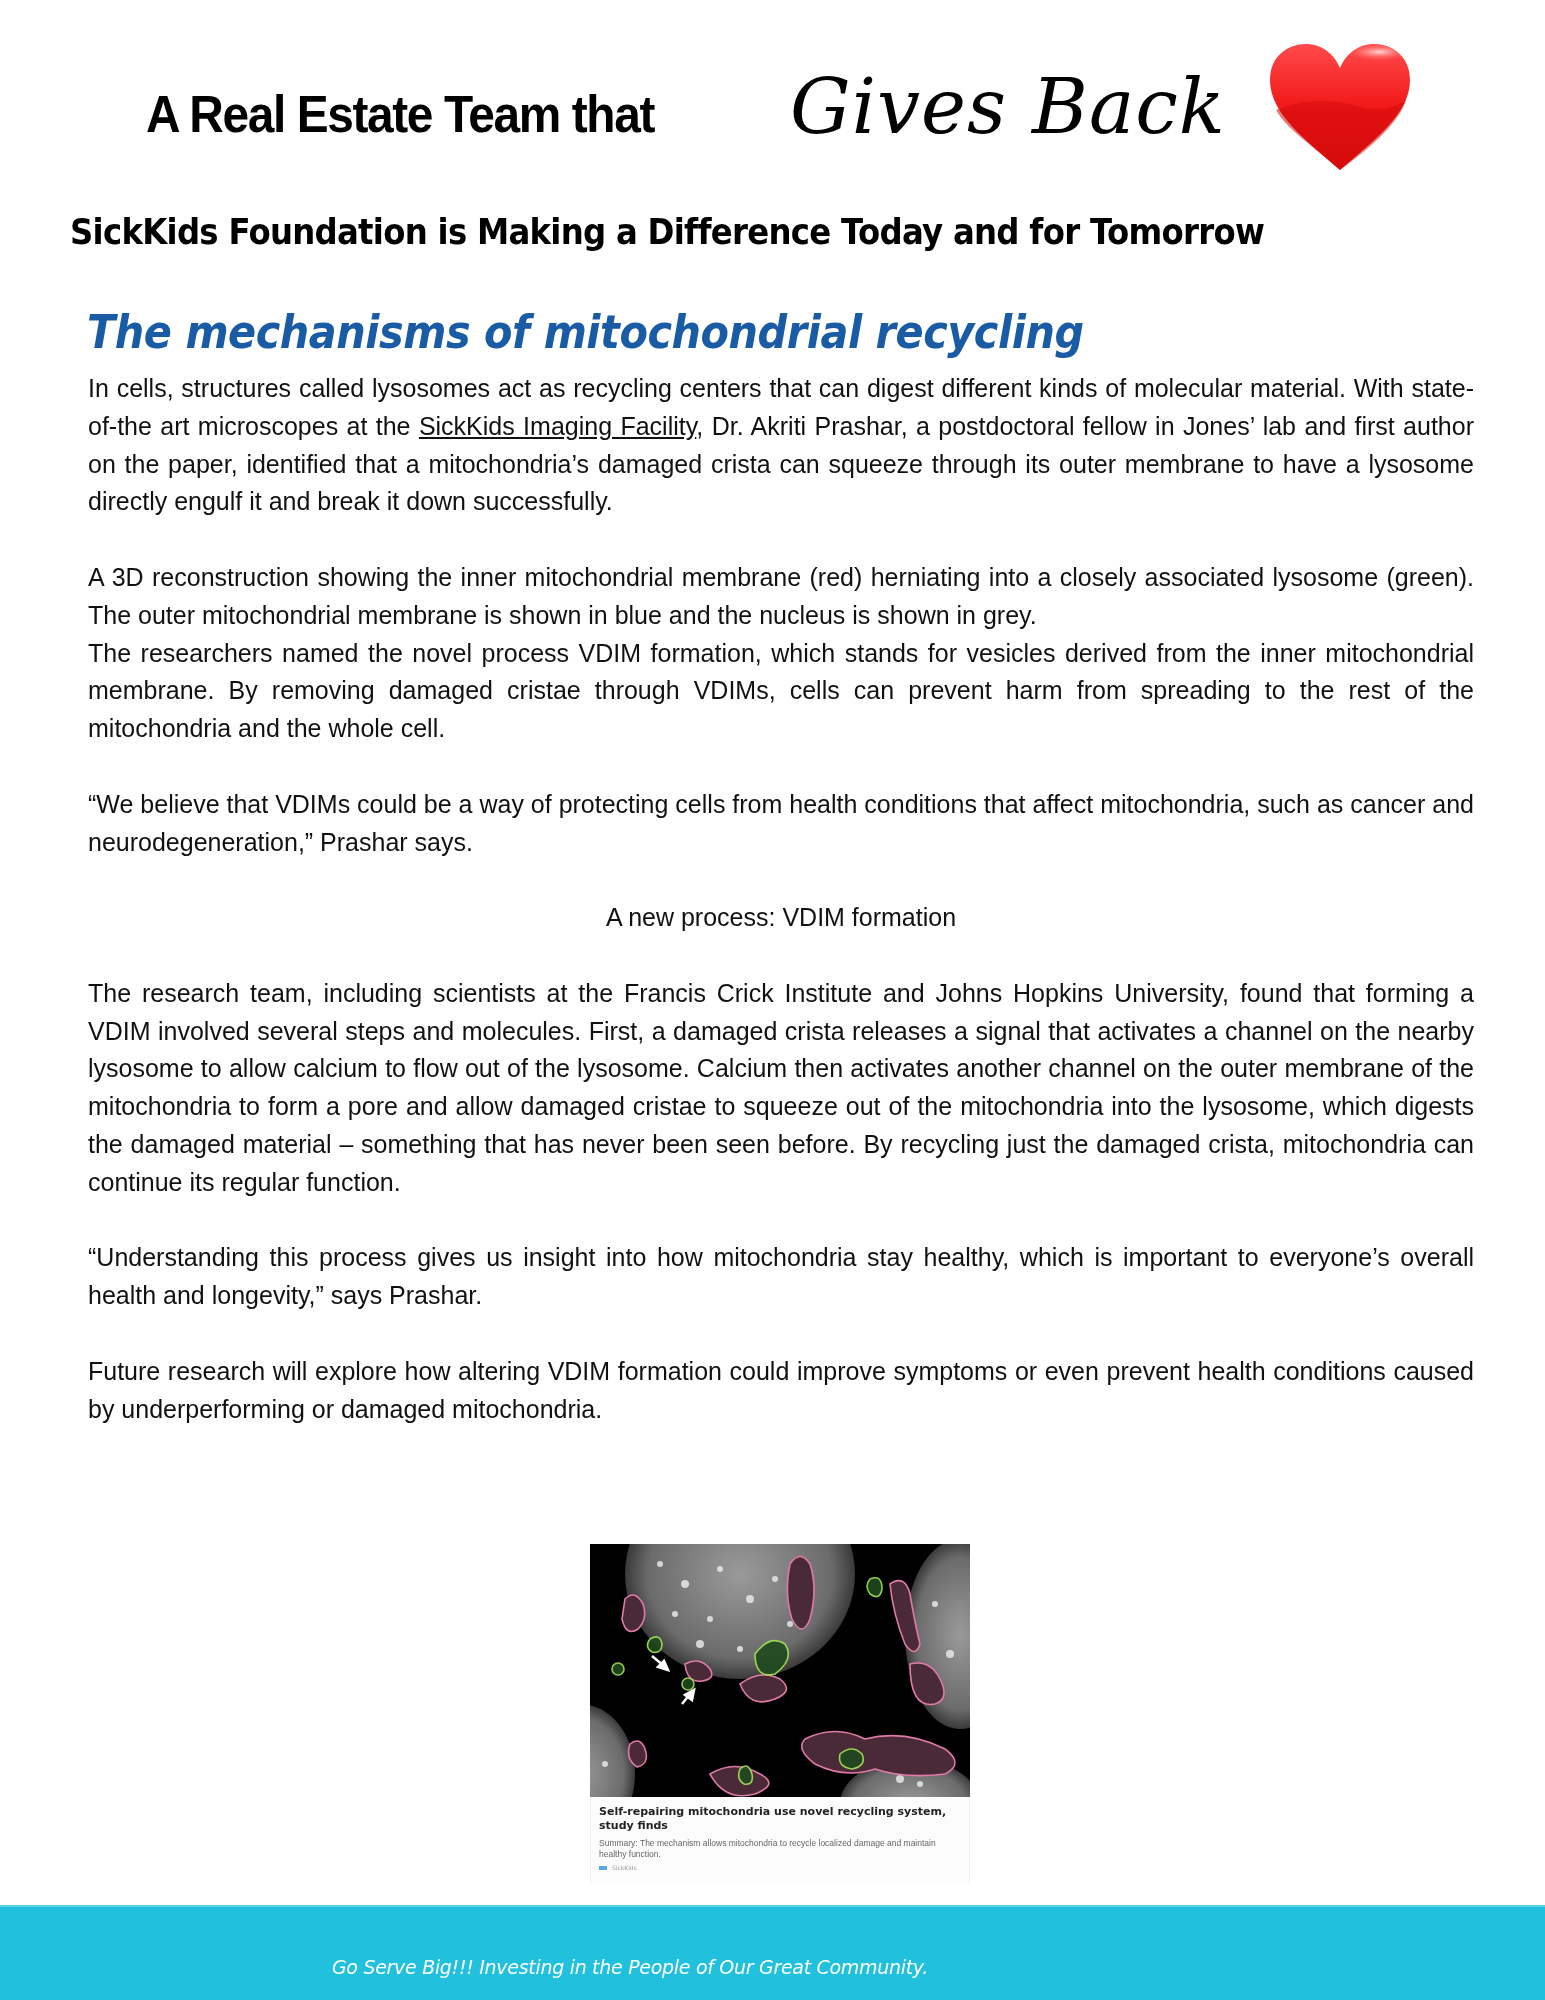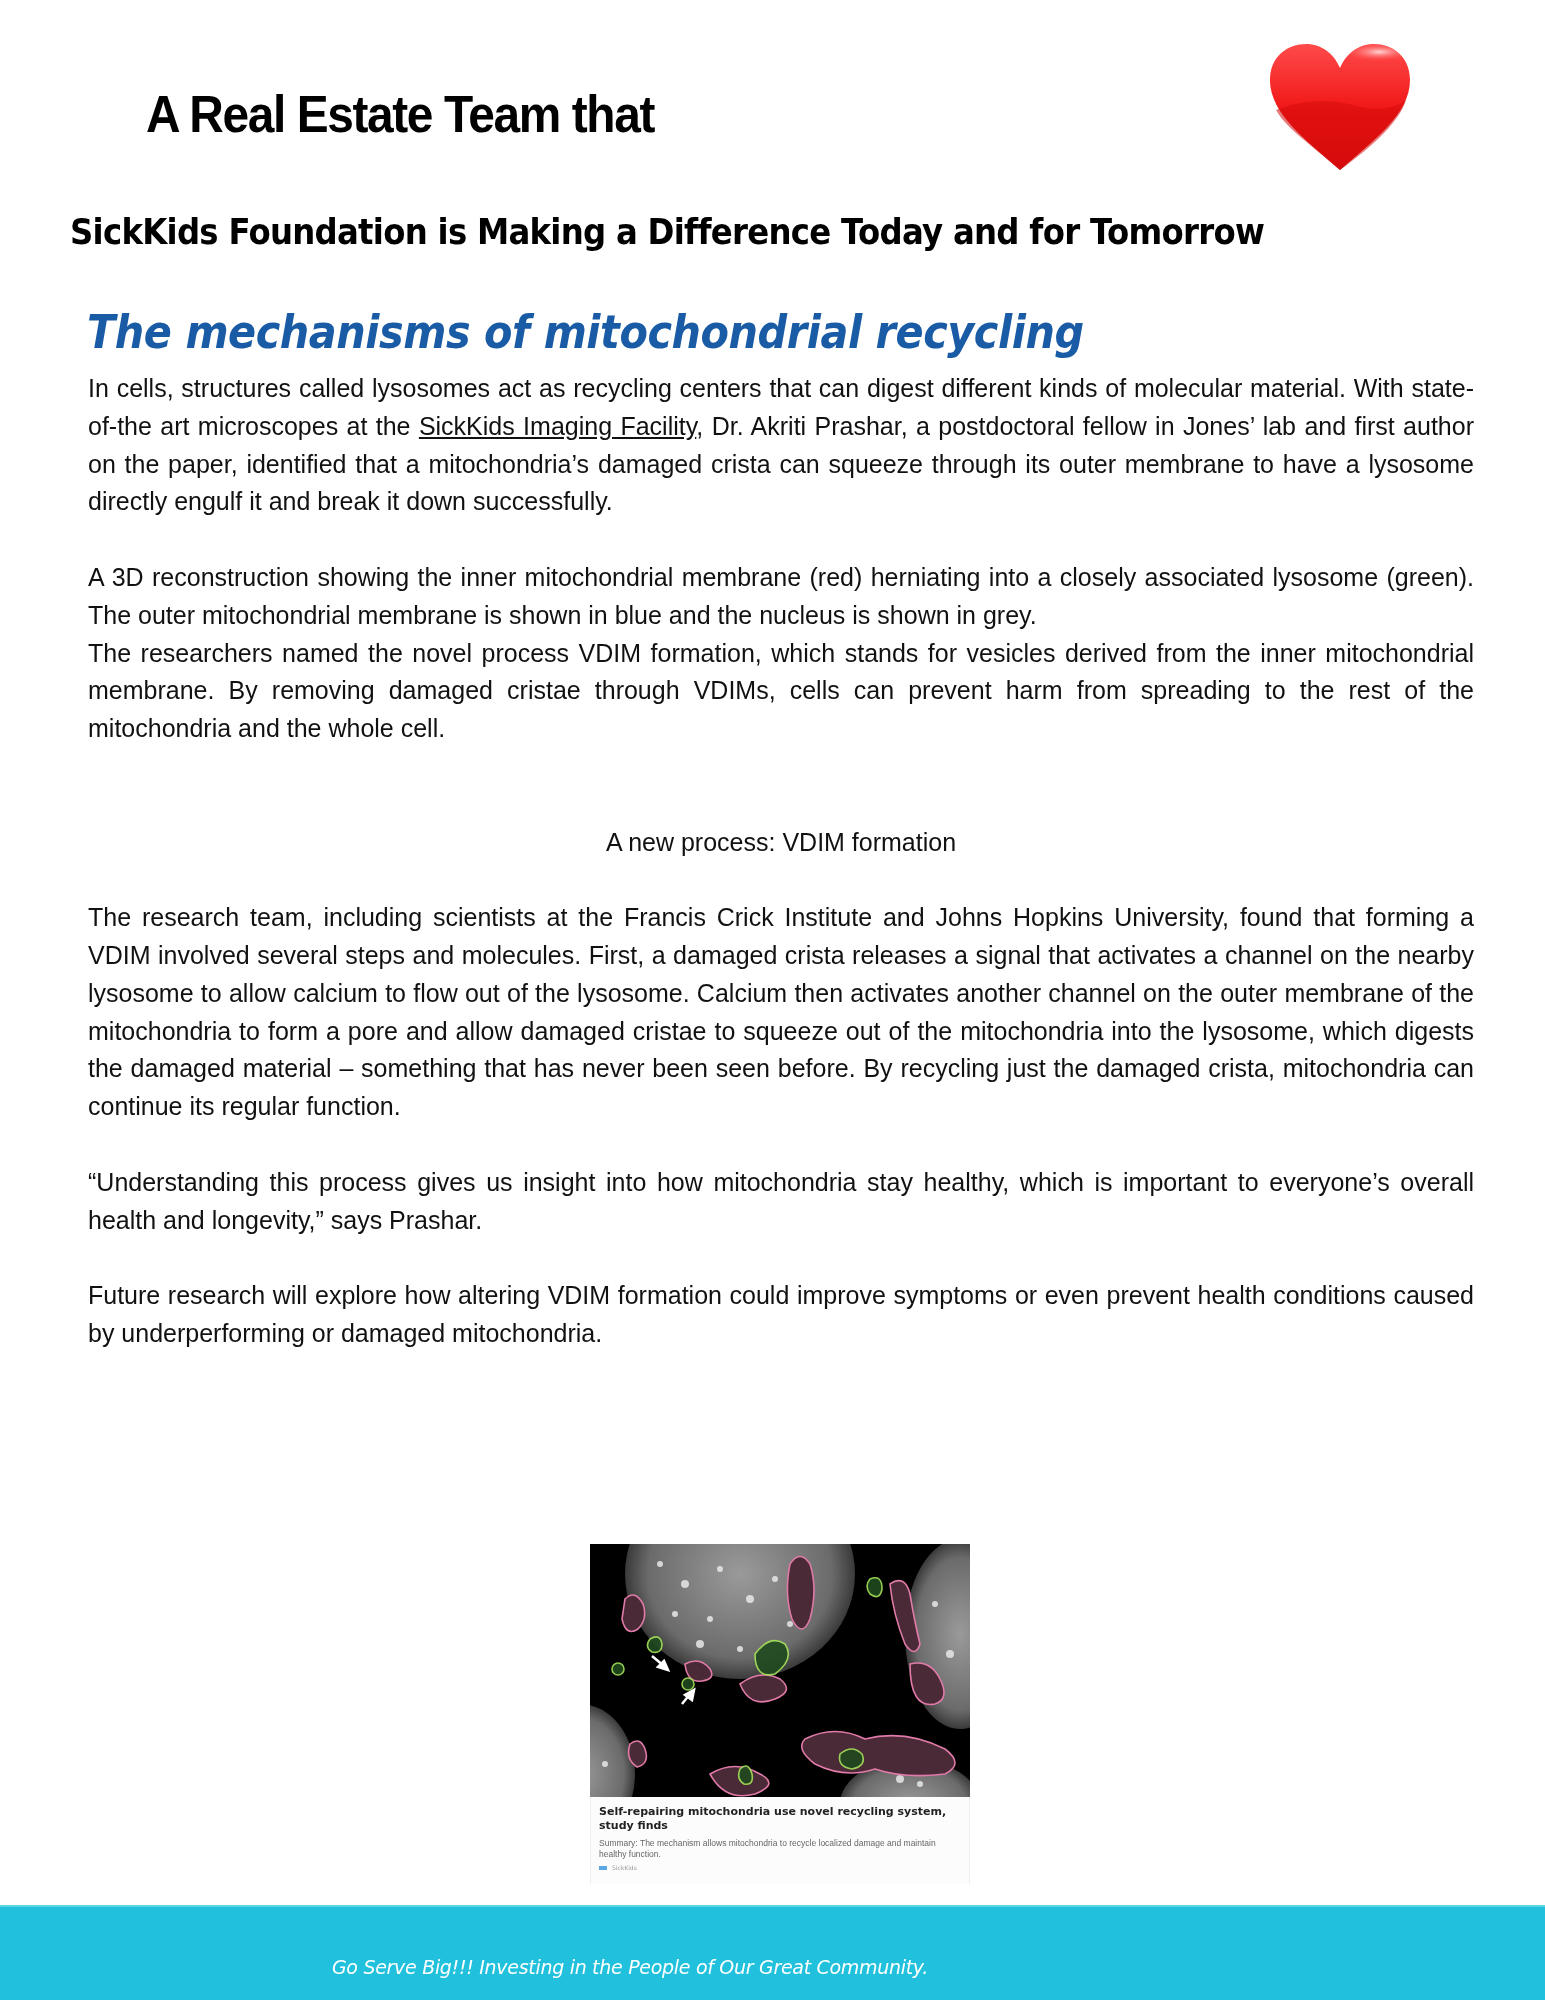--- a/index.html
+++ b/index.html
@@ -28,20 +28,21 @@
     .card-source .src-icon { width: 8px; height: 4px; background: #5aa9e6; display: inline-block; }
 
     .footer { position: absolute; left: 0; top: 1905px; width: 1545px; height: 95px; background: #21c1dd; border-top: 2px solid #5fd3e6; }
     .footer-text { position: absolute; left: 0; top: 49px; width: 1260px; text-align: center; font-family: "DejaVu Sans", sans-serif; font-style: italic; font-size: 19px; color: #ffffff; letter-spacing: -0.3px; }
   </style>
 </head>
 <body>
 
 <div class="banner">
   <div class="banner-plain">A Real Estate Team that</div>
+  <div class="banner-script">Gives Back</div>
   <svg class="heart" viewBox="0 0 148 132">
     <defs>
       <linearGradient id="hg" x1="0" y1="0" x2="0" y2="1">
         <stop offset="0" stop-color="#ff4a4a"></stop>
         <stop offset="0.55" stop-color="#f01414"></stop>
         <stop offset="1" stop-color="#d80a0a"></stop>
       </linearGradient>
       <radialGradient id="hs" cx="0.78" cy="0.22" r="0.25">
         <stop offset="0" stop-color="#ffd6d6"></stop>
         <stop offset="1" stop-color="#ff5050" stop-opacity="0"></stop>
@@ -56,20 +57,21 @@
 <div class="subhead">SickKids Foundation is Making a Difference Today and for Tomorrow</div>
 
 <h1 class="article-title" style="margin:0;">The mechanisms of mitochondrial recycling</h1>
 
 <div class="body-text">
   <p><span>In cells, structures called lysosomes act as recycling centers that can digest different kinds of molecular material. With state-of-the art microscopes at the </span><a href="#">SickKids Imaging Facility</a><span>, Dr. Akriti Prashar, a postdoctoral fellow in Jones’ lab and first author on the paper, identified that a mitochondria’s damaged crista can squeeze through its outer membrane to have a lysosome directly engulf it and break it down successfully.</span></p>
   <div class="gap"></div>
   <p>A 3D reconstruction showing the inner mitochondrial membrane (red) herniating into a closely associated lysosome (green). The outer mitochondrial membrane is shown in blue and the nucleus is shown in grey.</p>
   <p>The researchers named the novel process VDIM formation, which stands for vesicles derived from the inner mitochondrial membrane. By removing damaged cristae through VDIMs, cells can prevent harm from spreading to the rest of the mitochondria and the whole cell.</p>
   <div class="gap"></div>
+  <p>“We believe that VDIMs could be a way of protecting cells from health conditions that affect mitochondria, such as cancer and neurodegeneration,” Prashar says.</p>
   <div class="gap"></div>
   <p style="text-align:center;">A new process: VDIM formation</p>
   <div class="gap"></div>
   <p>The research team, including scientists at the Francis Crick Institute and Johns Hopkins University, found that forming a VDIM involved several steps and molecules. First, a damaged crista releases a signal that activates a channel on the nearby lysosome to allow calcium to flow out of the lysosome. Calcium then activates another channel on the outer membrane of the mitochondria to form a pore and allow damaged cristae to squeeze out of the mitochondria into the lysosome, which digests the damaged material – something that has never been seen before. By recycling just the damaged crista, mitochondria can continue its regular function.</p>
   <div class="gap"></div>
   <p>“Understanding this process gives us insight into how mitochondria stay healthy, which is important to everyone’s overall health and longevity,” says Prashar.</p>
   <div class="gap"></div>
   <p>Future research will explore how altering VDIM formation could improve symptoms or even prevent health conditions caused by underperforming or damaged mitochondria.</p>
 </div>
 

